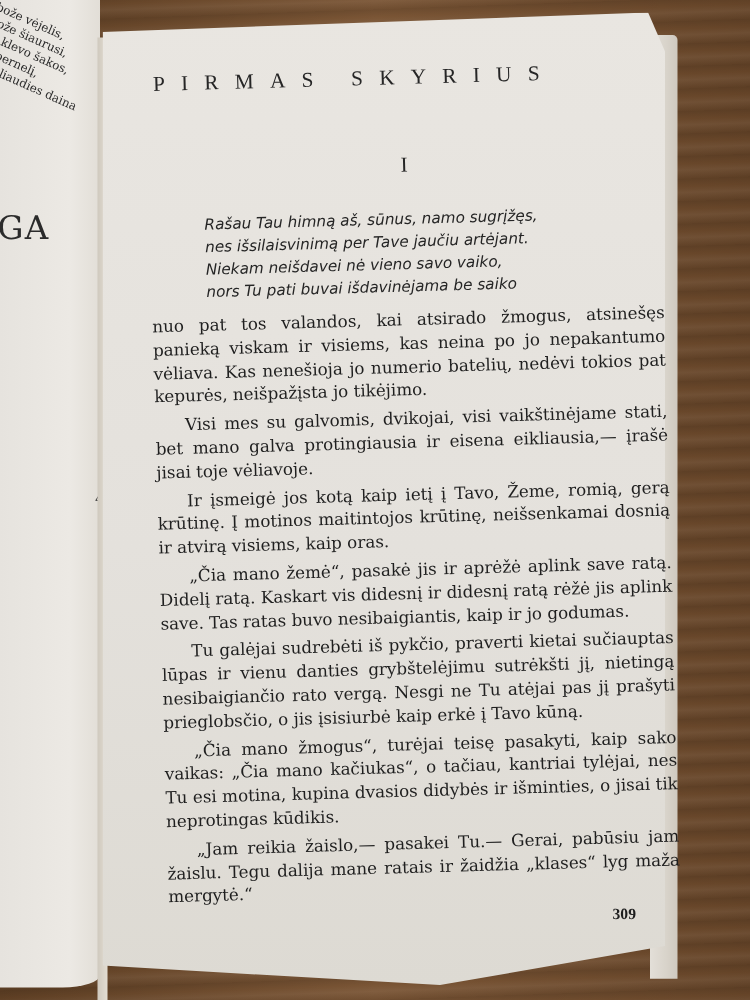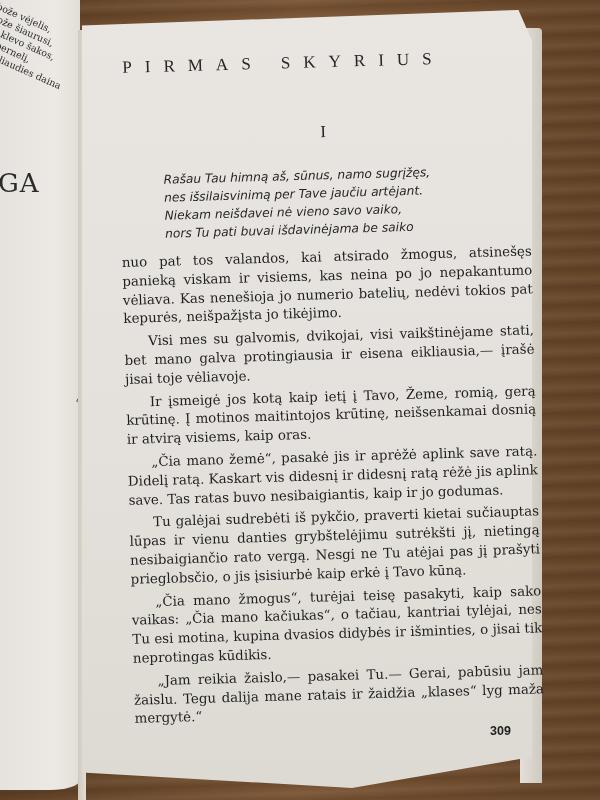--- a/index.html
+++ b/index.html
@@ -66,21 +66,21 @@
     }
     .epigraph div { white-space: nowrap; }
     .body-text {
       margin-top: 10px; font-size: 13.4px; line-height: 18.8px; text-align: justify;
       color: #1f1f1f;
     }
     .body-text p { margin: 0 0 4px 0; }
     .body-text p.indent { text-indent: 24px; }
     .page-number {
       position: absolute; left: 490px; top: 724px;
-      font-family: Liberation Sans, sans-serif; font-weight: bold; font-size: 12.5px; color: #1e1e1e;
+      font-family: Liberation Serif, serif; font-weight: bold; font-size: 12.5px; color: #1e1e1e;
     }
   </style>
 </head>
 <body>
 
 <div class="left-page">
   <div class="verse">
     <div>bože vėjelis,</div>
     <div>bože šiaurusi,</div>
     <div>no klevo šakos,</div>

